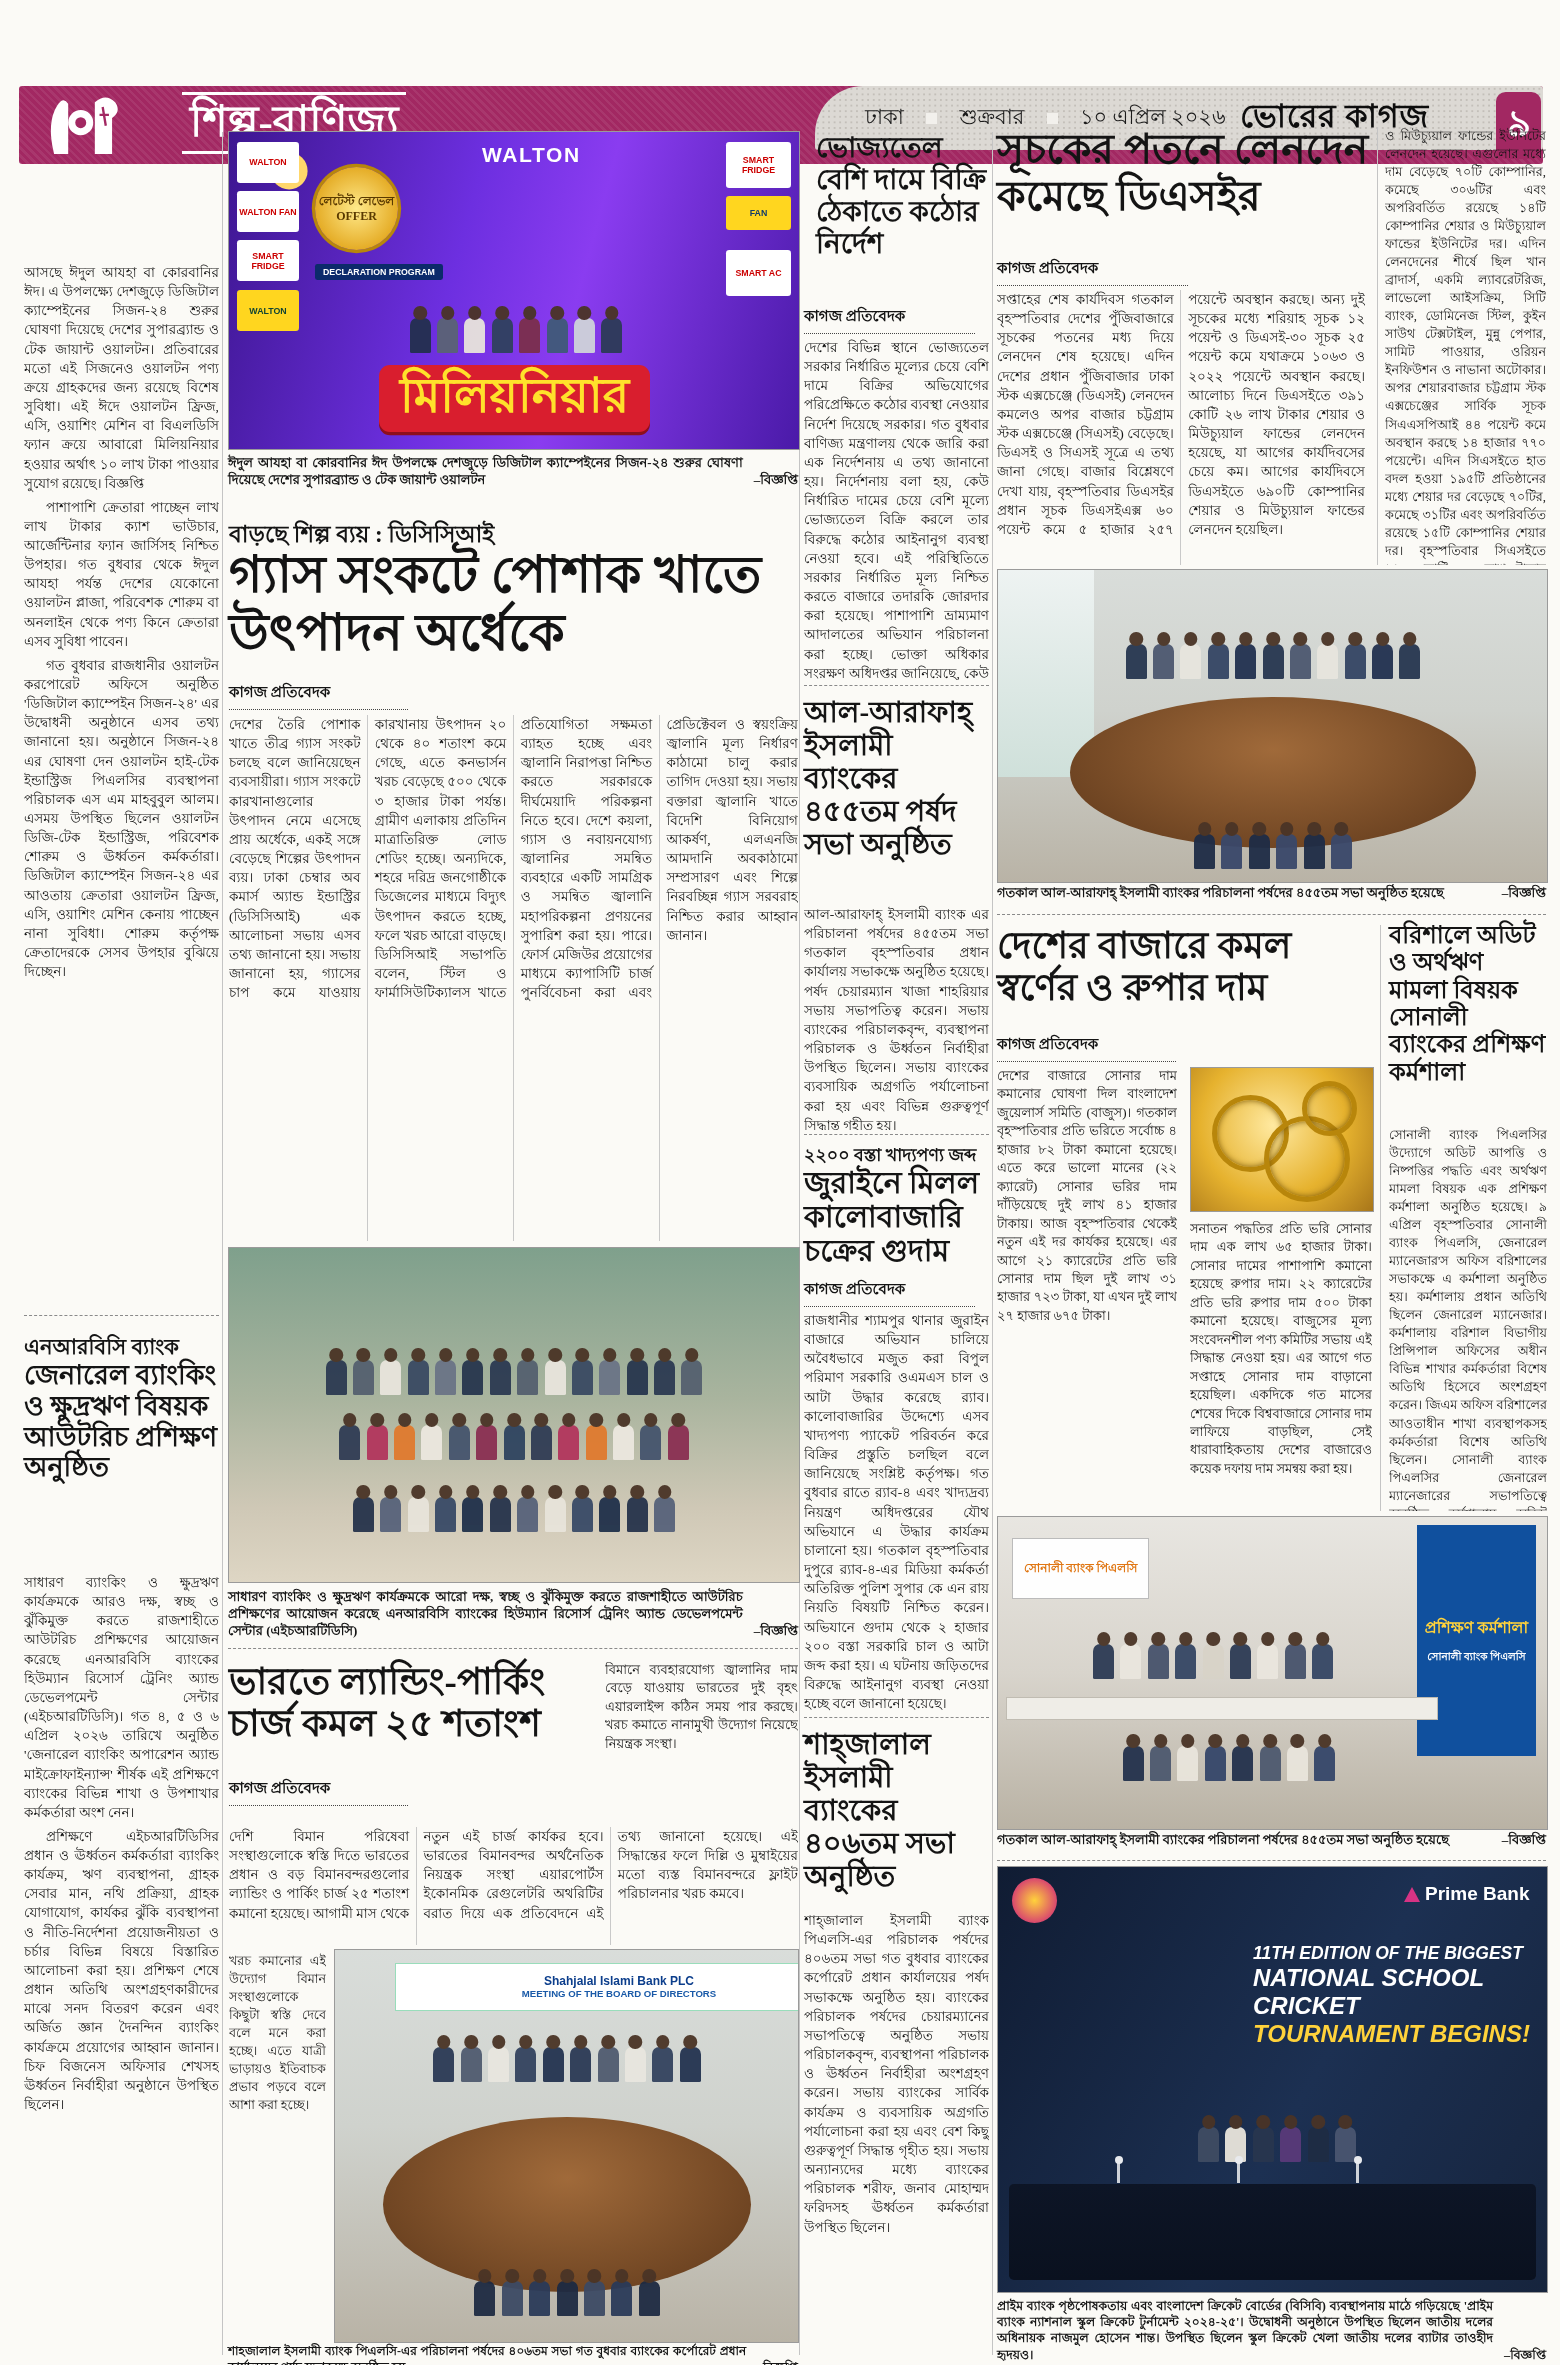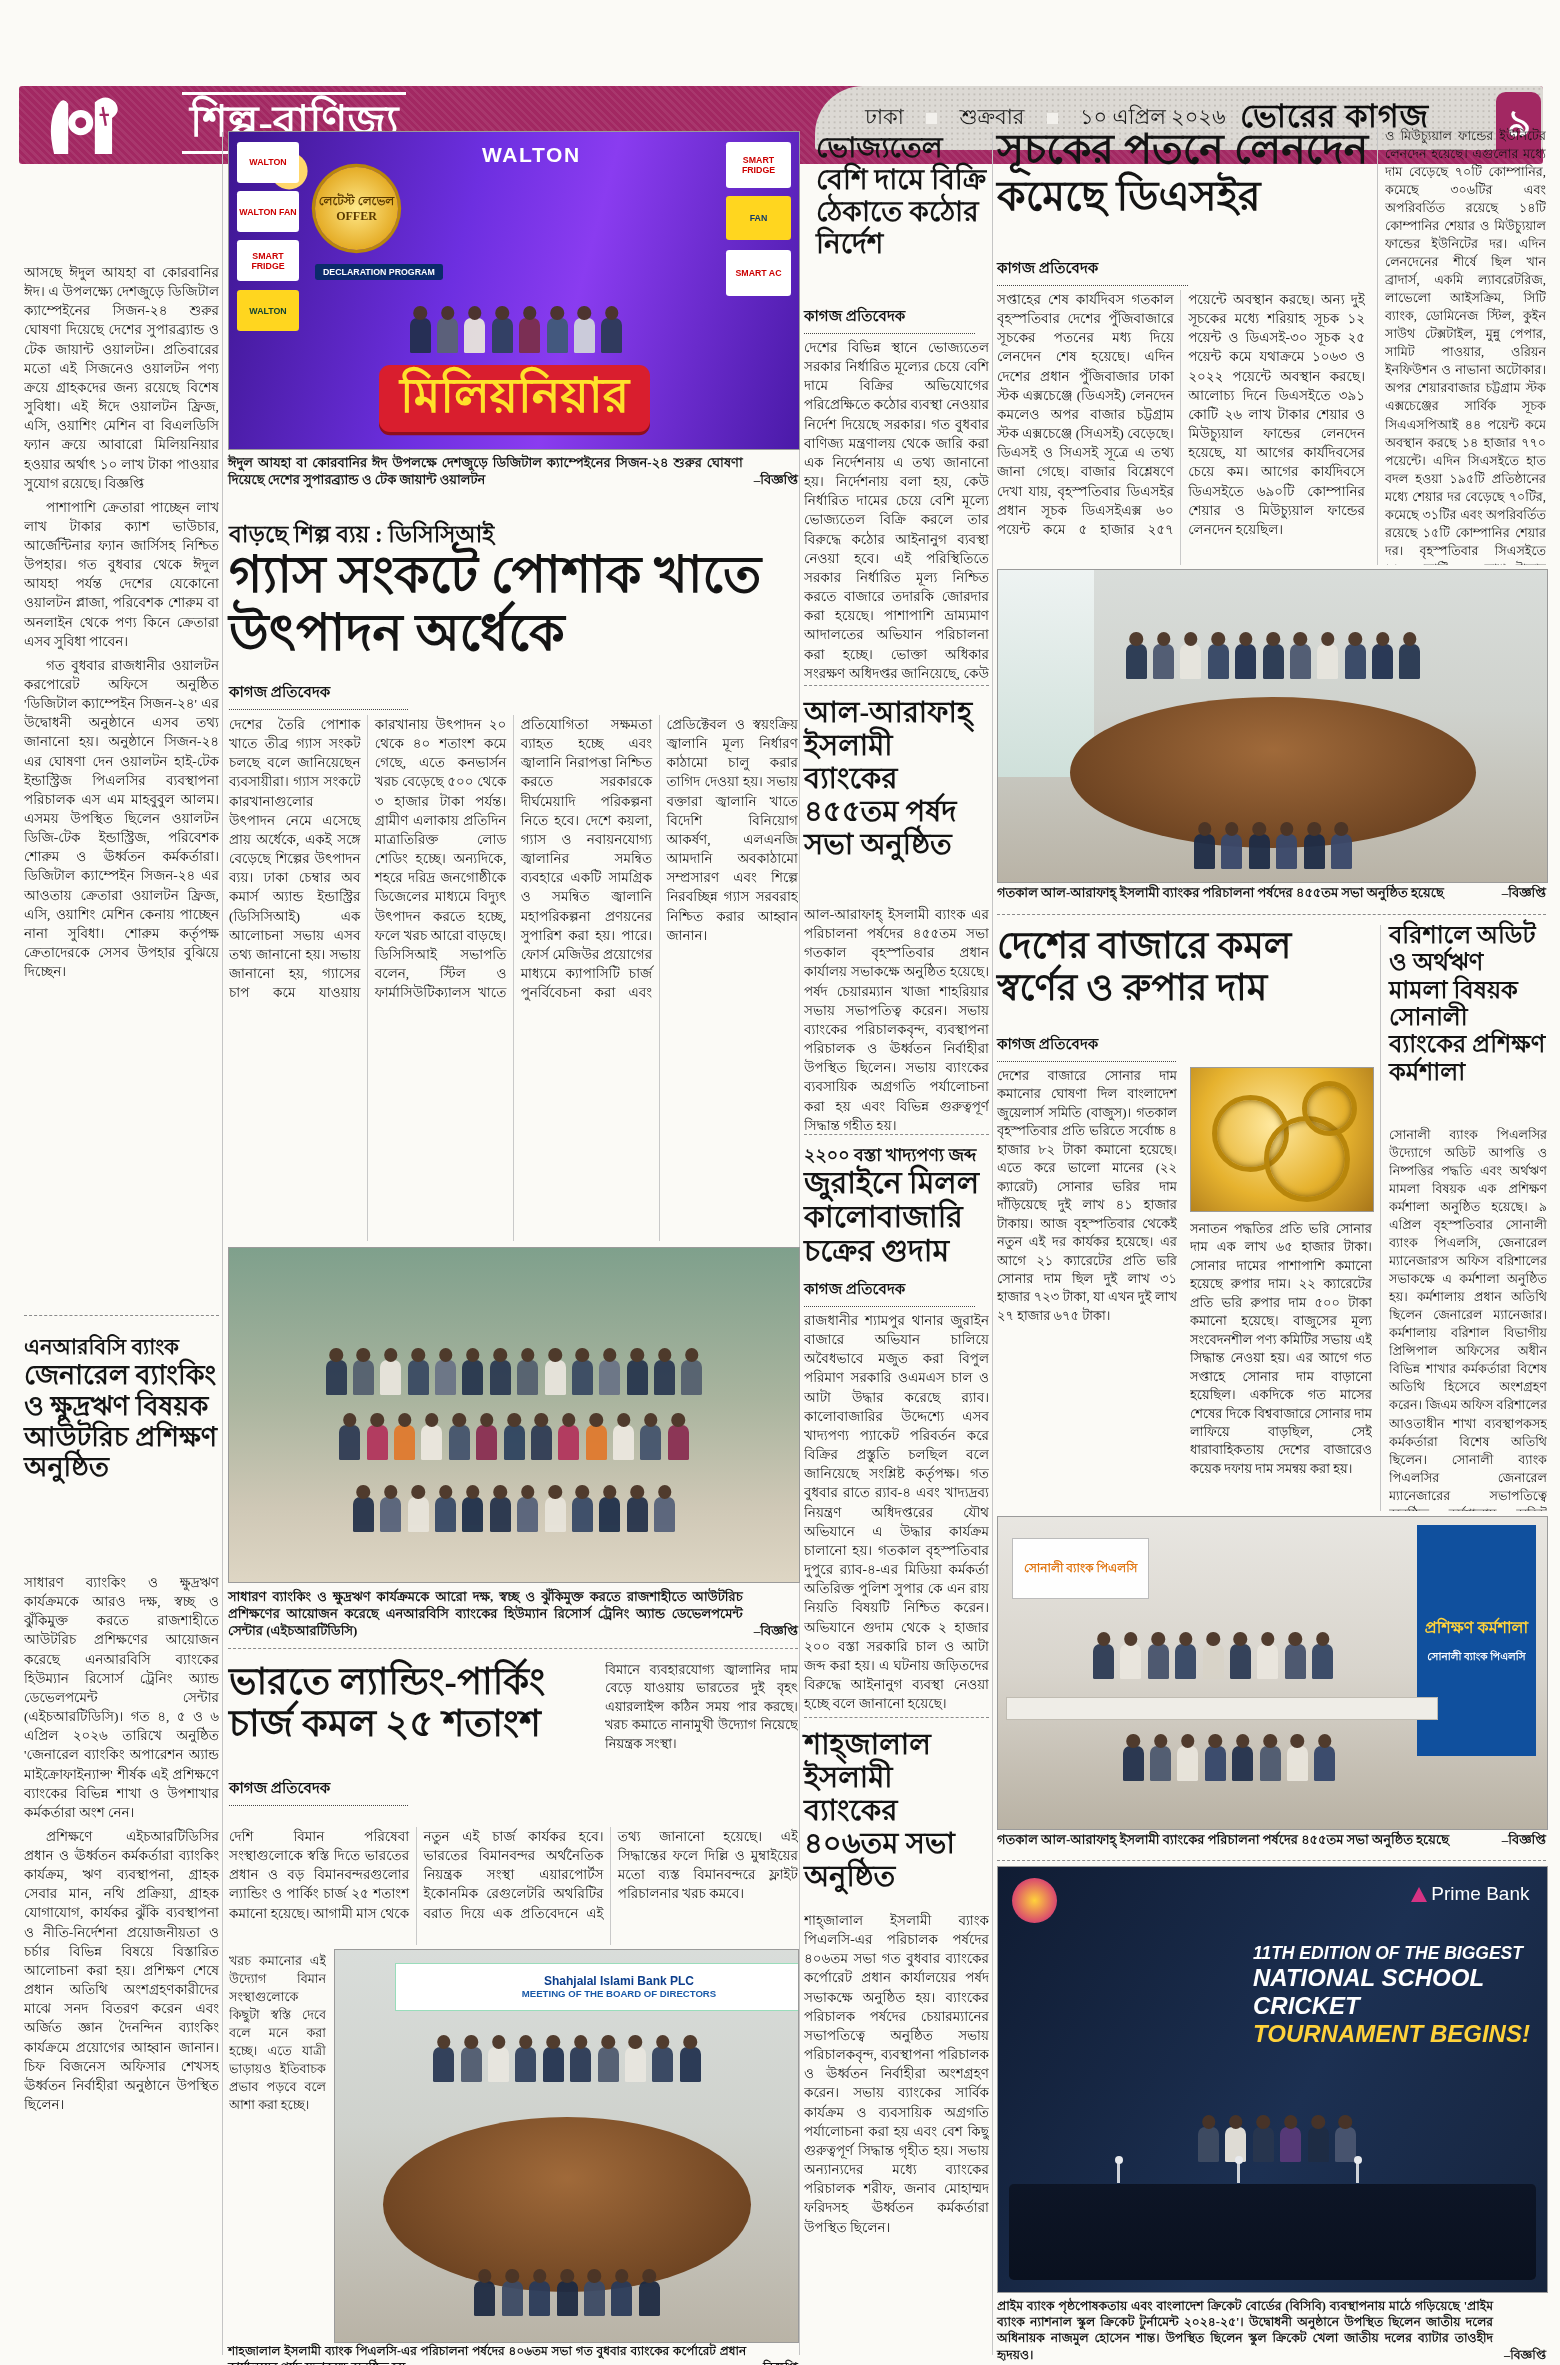--- a/index.html
+++ b/index.html
@@ -125,21 +125,21 @@
   </div>
 
   <div class="photo walton-ad" style="left:228px;top:131px;width:570px;height:317px;">
     <span class="moon" style="left:32px;top:14.3px;background:transparent;"></span>
     <span class="abs ad-brand" style="left:253px;top:11px;">WALTON</span>
     <div class="ad-tile" style="left:8px;top:9.6px;width:62px;height:41px;">WALTON</div>
     <div class="ad-tile" style="left:8px;top:59px;width:62px;height:41px;">WALTON FAN</div>
     <div class="ad-tile" style="left:8px;top:108px;width:62px;height:41px;">SMART FRIDGE</div>
     <div class="ad-tile" style="left:8px;top:158px;width:62px;height:41px;background:#ffd61f;color:#143;">WALTON</div>
     <div class="ad-tile" style="right:8px;top:9.6px;width:65px;height:46px;">SMART FRIDGE</div>
-    <div class="ad-tile" style="right:8px;top:64px;width:65px;height:44px;background:#ffd61f;color:#103a6b;">FAN</div>
+    <div class="ad-tile" style="right:8px;top:64px;width:65px;height:34px;background:#ffd61f;color:#103a6b;">FAN</div>
     <div class="ad-tile" style="right:8px;top:118px;width:65px;height:46px;">SMART AC</div>
     <div class="gold-badge" style="left:86px;top:35px;width:83px;height:83px;">লেটেস্ট লেভেল OFFER</div>
     <div class="abs" style="left:86px;top:132px;background:#0c2a6b;color:#fff;font-family:'Liberation Sans',sans-serif;font-size:8.8px;font-weight:bold;padding:3.2px 8px;border-radius:2.4px;">DECLARATION PROGRAM</div>
     <div class="crowd" style="left:96px;bottom:96px;width:382px;height:56px;">
         <span class="person" style="background: rgb(35, 48, 78);"></span>
         <span class="person" style="background: rgb(90, 99, 117);"></span>
         <span class="person" style="background: rgb(232, 228, 220);"></span>
         <span class="person" style="background: rgb(48, 65, 94);"></span>
         <span class="person" style="background: rgb(123, 47, 76);"></span>
         <span class="person" style="background: rgb(64, 90, 121);"></span>
@@ -375,21 +375,21 @@
       </div>
   </div>
   <div class="abs caption" style="left:997px;top:1831px;width:549px;">
     <span class="cap-text">গতকাল আল-আরাফাহ্‌ ইসলামী ব্যাংকের পরিচালনা পর্ষদের ৪৫৫তম সভা অনুষ্ঠিত হয়েছে</span>
     <span class="credit">–বিজ্ঞপ্তি</span>
   </div>
   <div class="abs dashrule" style="left:997px;top:1860px;width:549px;"></div>
 
   <div class="photo cricket" style="left:997px;top:1866px;width:549px;height:425px;">
     <div class="abs" style="left:14.3px;top:11px;width:45px;height:45px;border-radius:50%;background:radial-gradient(#ffd23b,#d9486e 70%);"></div>
-    <div class="abs" style="right:17.5px;top:16px;color:#fff;font-family:'Liberation Sans',sans-serif;font-weight:normal;font-size:19px;">
+    <div class="abs" style="right:17.5px;top:16px;color:#fff;font-family:'Liberation Sans',sans-serif;font-weight:bold;font-size:19px;">
       <span class="prime-tri"></span><span>Prime Bank</span>
     </div>
     <div class="abs" style="left:255px;top:76px;width:279px;text-align:left;">
       <div class="cr-line" style="color:#fff;font-size:17.5px;">11TH EDITION OF THE BIGGEST</div>
       <div class="cr-line" style="color:#fff;font-size:24px;">NATIONAL SCHOOL CRICKET</div>
       <div class="cr-line" style="color:#ffd23b;font-size:24px;">TOURNAMENT BEGINS!</div>
     </div>
     <div class="crowd" style="left:24px;top:223px;width:510px;height:72px;">
         <span class="person" style="background: rgb(63, 76, 99);"></span>
         <span class="person" style="background: rgb(233, 229, 220);"></span>

